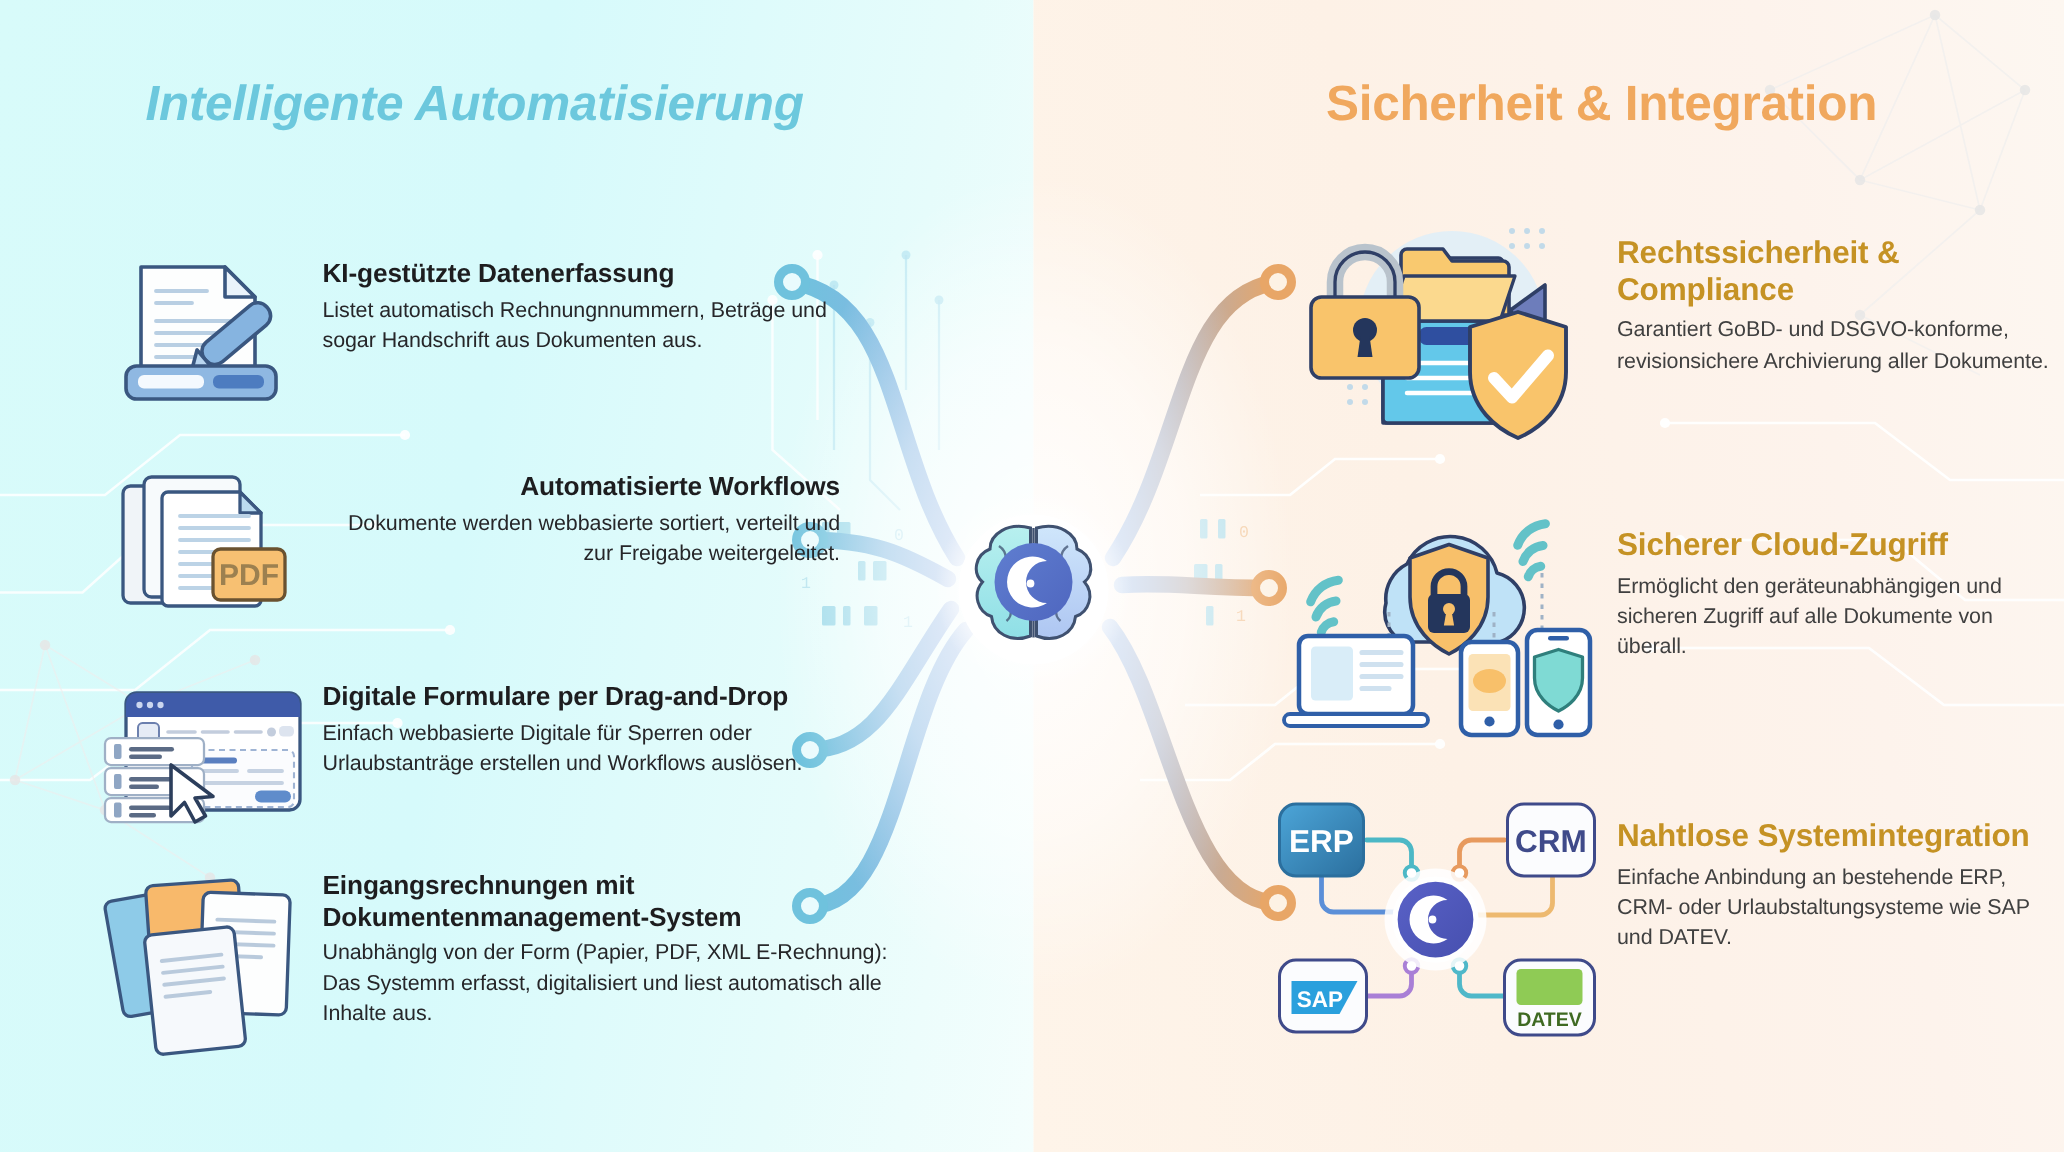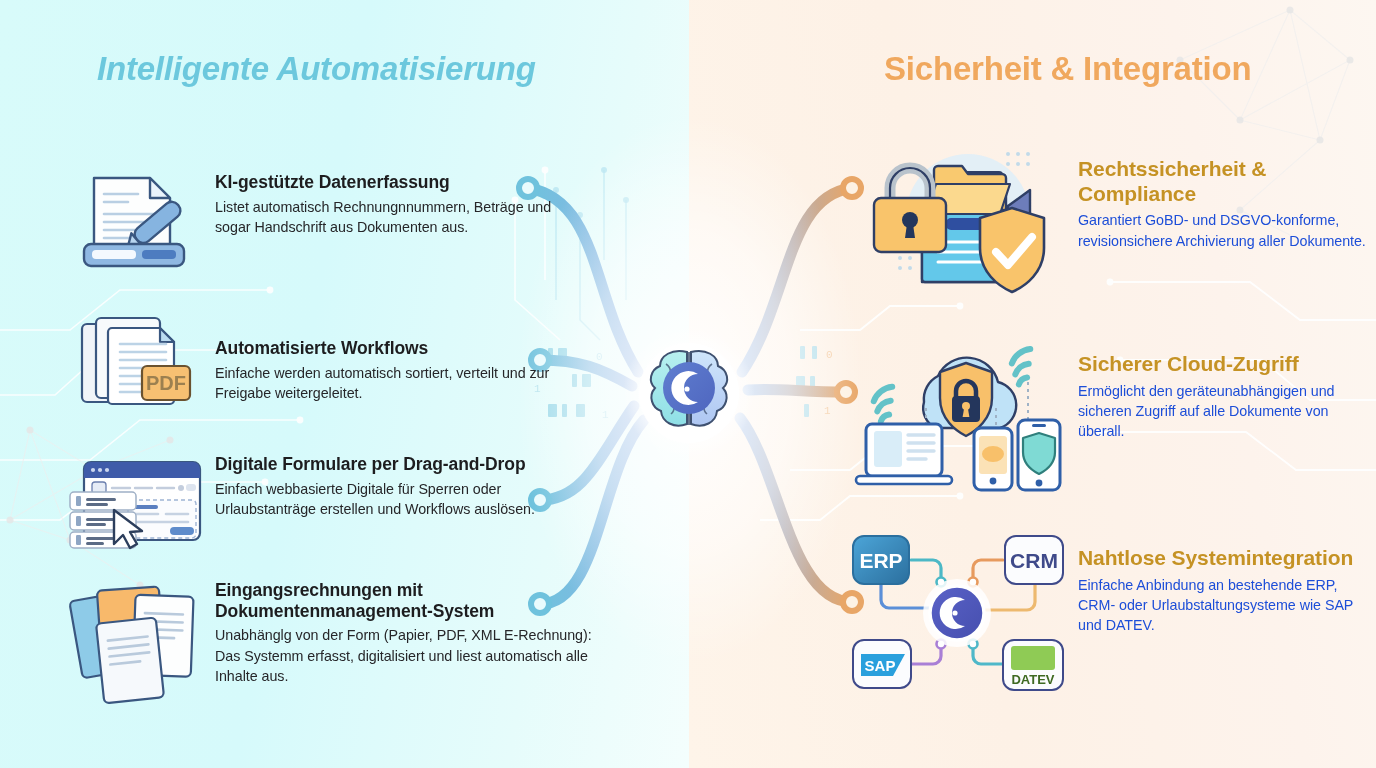--- a/index.html
+++ b/index.html
@@ -48,29 +48,29 @@
   .feature .txt { position:absolute; }
   .f-head {
     font-size:17.5px; font-weight:bold; line-height:1.18;
     color:#1d1d1f; letter-spacing:-0.1px;
   }
   .f-head.gold { color:#c59224; font-size:21px; line-height:1.17; }
   .f-body {
     font-size:14.3px; line-height:1.43; color:#262629;
     margin-top:4px; letter-spacing:-0.05px;
   }
-  .f-body.right { color:#1d4ed8; }
+  .f-body.right { color:#404040; }
 
   .lf1 { left:70px; top:160px; }
   .lf2 { left:70px; top:312px; }
   .lf3 { left:62px; top:448px; }
   .lf4 { left:62px; top:576px; }
 
   .lf1 .txt { left:145px; top:12px; width:340px; }
-  .lf2 .txt { left:145px; top:26px; width:345px; }
+  .lf2 .txt { left:145px; top:2px; width:345px;text-align:right; }
   .lf3 .txt { left:153px; top:6px; width:370px; }
   .lf4 .txt { left:153px; top:4px; width:400px; }
 
   .rf1 { left:860px; top:140px; }
   .rf2 { left:852px; top:336px; }
   .rf3 { left:845px; top:530px; }
 
   .rf1 .txt { left:218px; top:17px; width:290px; }
   .rf2 .txt { left:226px; top:16px; width:286px; }
   .rf3 .txt { left:233px; top:16px; width:280px; }
@@ -265,21 +265,21 @@
           <line x1="50" y1="64" x2="96" y2="64"></line>
             <line x1="50" y1="72" x2="80" y2="72"></line>
           <line x1="50" y1="80" x2="72" y2="80"></line>
         </g>
         <rect x="72" y="54" width="48" height="34" rx="5" fill="#f7c072" stroke="#6a5230" stroke-width="2.2"></rect>
         <text x="96" y="78" text-anchor="middle" font-family="'Liberation Sans',sans-serif" font-size="20" font-weight="bold" fill="#9c8050">PDF</text>
       </svg>
     </div>
     <div class="txt">
       <div class="f-head">Automatisierte Workflows</div>
-      <div class="f-body">Einfache werden automatisch sortiert, verteilt und zur Freigabe weitergeleitet.</div>
+      <div class="f-body">Dokumente werden webbasierte sortiert, verteilt und zur Freigabe weitergeleitet.</div>
     </div>
   </div>
 
   <div class="feature lf3">
     <div class="icon-box">
       <svg class="ic" width="146" height="104" viewBox="0 0 146 104">
         <rect x="22" y="14" width="116" height="78" rx="7" fill="#ffffff" stroke="#3a5780" stroke-width="2.2"></rect>
         <path d="M22 21 a7 7 0 0 1 7 -7 h102 a7 7 0 0 1 7 7 v9 h-116 z" fill="#3f5ba9"></path>
         <g fill="#cbd6ef">
             <circle cx="31" cy="22" r="2.1"></circle>

